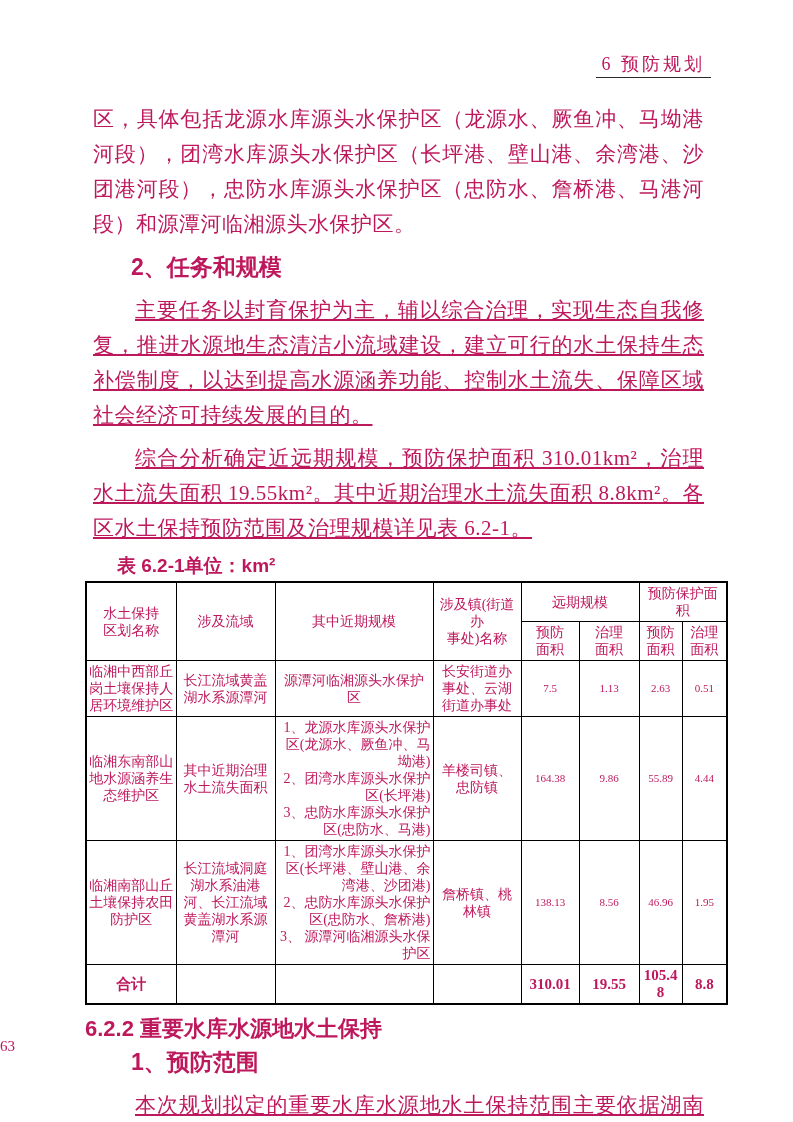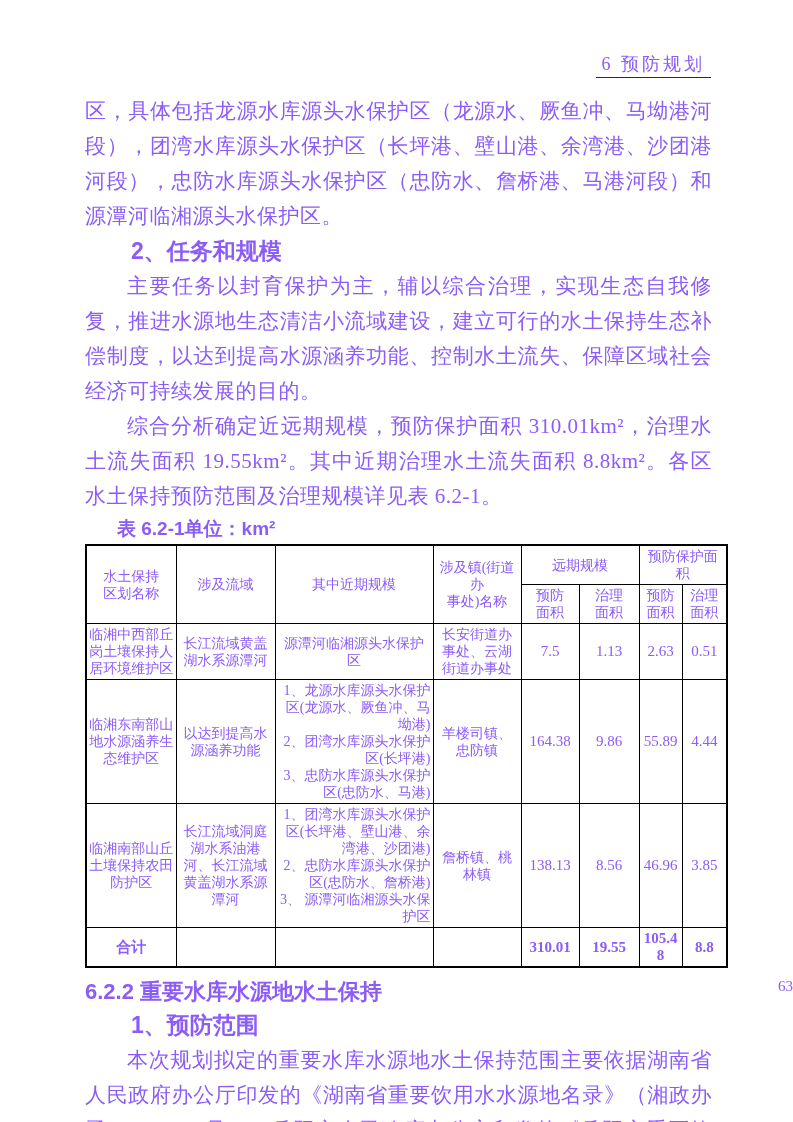--- a/index.html
+++ b/index.html
@@ -2,47 +2,47 @@
 <html><head>
 <meta charset="utf-8">
 <style>
   html,body { margin:0; padding:0; background:#e8e8e8; }
   .page {
     position:relative;
     width:793px; height:1122px;
     margin:0 auto;
     background:#ffffff;
     font-family:"Liberation Serif","DejaVu Serif",serif;
-    color:#8b5cf6;
+    color:#be185d;
     overflow:hidden;
   }
   .doc-header {
     position:absolute;
     top:52px; right:82px;
     font-size:18px;
     font-family:"Liberation Serif","DejaVu Serif",serif;
   }
   .doc-header .chapter {
     border-bottom:1.5px solid #2a2a2a;
     padding:0 6px 3px 6px;
     letter-spacing:3px;
   }
   .content {
     position:absolute;
     left:85px; top:94px;
     width:627px;
   }
   p.body {
-    margin:0;
+    margin:8px;
     font-size:21px;
     line-height:35px;
     text-align:justify;
     letter-spacing:0.5px;
   }
-  p.indent { text-indent:2em; }
+  p.indent { text-indent:2em;text-decoration:underline; }
   h3.sub-heading {
     margin:0;
     font-size:23px;
     line-height:35px;
     font-weight:bold;
     text-indent:2em;
     font-family:"Liberation Sans","DejaVu Sans",sans-serif;
   }
   h2.section-heading {
     margin:8px 0 0 0;
@@ -77,26 +77,26 @@
     vertical-align:middle;
     line-height:17px;
     font-weight:normal;
     word-break:break-all;
   }
   .data-table .pre { white-space:pre-line; }
   .data-table td.projects-left { text-align:left; }
   .data-table .proj-item { text-align:right; }
   .data-table .proj-item-center { text-align:center; }
   .data-table tr.total-row td { font-weight:bold; font-size:15px; }
-  .num-cell { font-size:15px;font-family:Liberation Serif, serif; }
+  .num-cell { font-size:11px;font-family:Liberation Serif, serif; }
   .page-footer {
     position:absolute;
     left:0; right:0;
-    top:978px;
-    text-align:right;
+    top:1038px;
+    text-align:left;
     font-size:15px;
   }
 </style>
 </head>
 <body>
 
 <div class="page">
 
   <div class="doc-header">
     <span class="chapter">6 预防规划</span>
@@ -158,21 +158,21 @@
             <div class="proj-item-center">源潭河临湘源头水保护区</div>
           </td>
           <td>长安街道办事处、云湖街道办事处</td>
           <td class="num-cell">7.5</td>
           <td class="num-cell">1.13</td>
           <td class="num-cell">2.63</td>
           <td class="num-cell">0.51</td>
         </tr>
         <tr>
           <td>临湘东南部山地水源涵养生态维护区</td>
-          <td>以达到提高水源涵养功能</td>
+          <td>其中近期治理水土流失面积</td>
           <td class="projects-left">
             <div class="proj-item">1、龙源水库源头水保护区(龙源水、厥鱼冲、马坳港)</div>
             <div class="proj-item">2、团湾水库源头水保护区(长坪港)</div>
             <div class="proj-item">3、忠防水库源头水保护区(忠防水、马港)</div>
           </td>
           <td>羊楼司镇、忠防镇</td>
           <td class="num-cell">164.38</td>
           <td class="num-cell">9.86</td>
           <td class="num-cell">55.89</td>
           <td class="num-cell">4.44</td>
@@ -182,21 +182,21 @@
           <td>长江流域洞庭湖水系油港河、长江流域黄盖湖水系源潭河</td>
           <td class="projects-left">
             <div class="proj-item">1、团湾水库源头水保护区(长坪港、壁山港、余湾港、沙团港)</div>
             <div class="proj-item">2、忠防水库源头水保护区(忠防水、詹桥港)</div>
             <div class="proj-item">3、 源潭河临湘源头水保护区</div>
           </td>
           <td>詹桥镇、桃林镇</td>
           <td class="num-cell">138.13</td>
           <td class="num-cell">8.56</td>
           <td class="num-cell">46.96</td>
-          <td class="num-cell">3.85</td>
+          <td class="num-cell">1.95</td>
         </tr>
         <tr class="total-row">
           <td>合计</td>
           <td></td>
           <td></td>
           <td></td>
           <td>310.01</td>
           <td>19.55</td>
           <td>105.48</td>
           <td>8.8</td>

